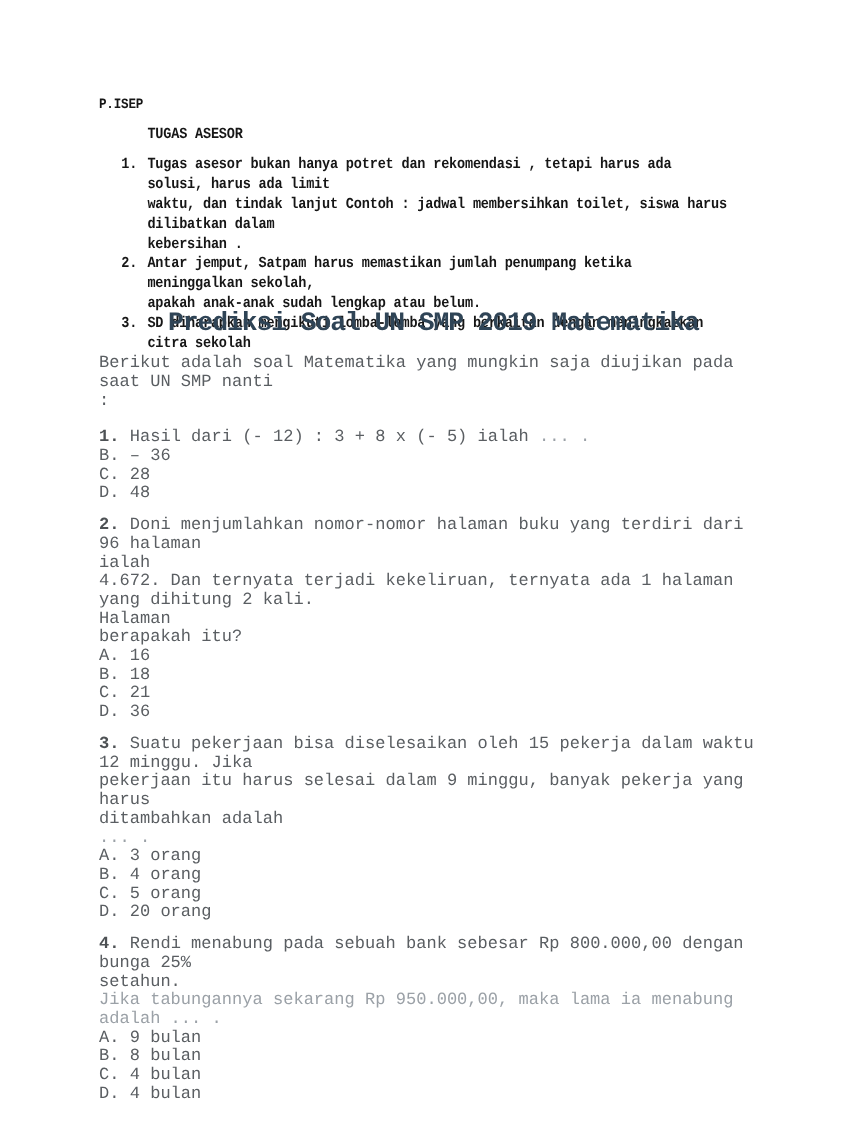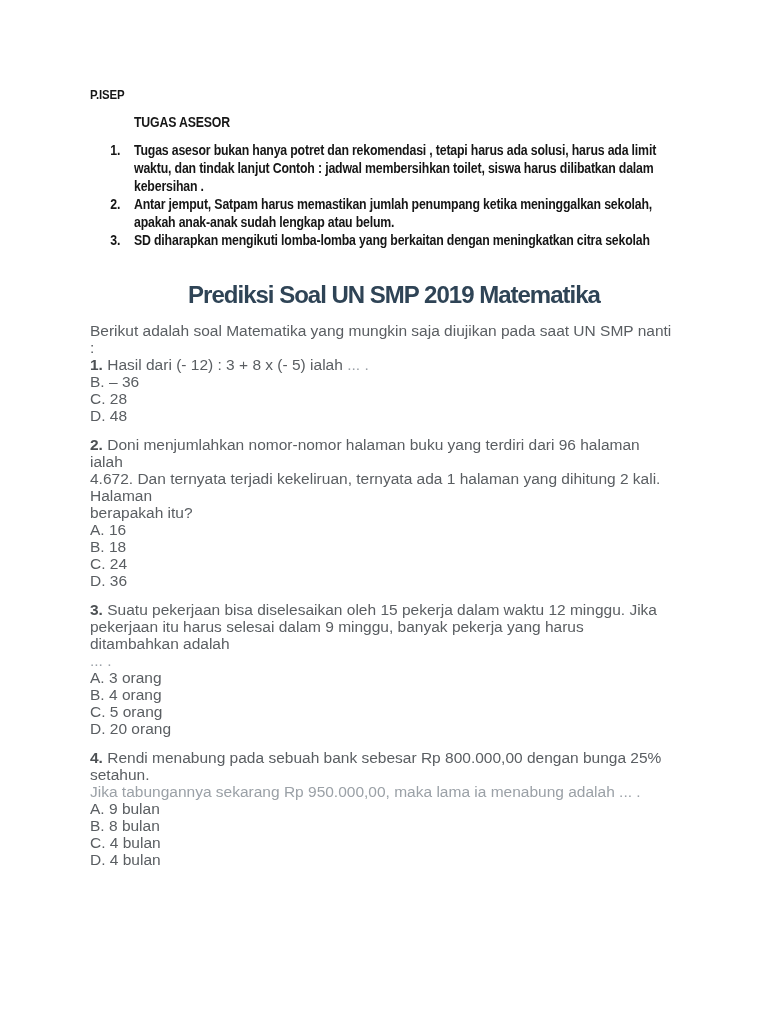--- a/index.html
+++ b/index.html
@@ -1,18 +1,18 @@
 <!DOCTYPE html>
 <html><head>
 <meta charset="utf-8">
 <style>
   html,body{margin:0;padding:0;background:#ffffff;}
   .page{
     position:relative;width:768px;height:1016px;background:#ffffff;
-    font-family:Liberation Sans, sans-serif;overflow:hidden;
+    font-family:Liberation Mono, monospace;overflow:hidden;
   }
   
   .top-block{
     position:absolute;left:90px;top:86px;width:650px;
     color:#161616;font-weight:700;font-size:14px;line-height:18px;
     transform:scaleX(0.88);transform-origin:left top;
     letter-spacing:-0.2px;
   }
   .author{font-size:13px;margin-bottom:9px;}
   .tasks-title{margin-left:50px;margin-bottom:10px;font-size:14px;}
@@ -22,21 +22,21 @@
   
   .doc-heading{
     position:absolute;left:10px;top:281px;width:768px;text-align:center;
     color:#2f4456;font-weight:700;font-size:24px;letter-spacing:-1px;
   }
   
   .content{
     position:absolute;left:90px;top:322px;width:610px;
     color:#5a5e62;font-size:15.5px;line-height:17px;
   }
-  .intro{white-space:pre-line;}
+  .intro{white-space:pre-line;margin-bottom:16px;}
   .question{margin-bottom:12px;}
   .q-num{font-weight:700;color:#4d5154;}
   .pre{white-space:pre-line;}
   .muted{color:#9ba1a7;}
   .opt{white-space:pre;}
 </style>
 </head>
 <body>
 
 <div class="page">
@@ -80,21 +80,21 @@
     <div class="question">
       <div class="q-stem">
         <span class="q-num">2.</span><span class="pre"> Doni menjumlahkan nomor-nomor halaman buku yang terdiri dari 96 halaman
 ialah
 4.672. Dan ternyata terjadi kekeliruan, ternyata ada 1 halaman yang dihitung 2 kali.
 Halaman
 berapakah itu?</span>
       </div>
       <div class="opt">A. 16</div>
       <div class="opt">B. 18</div>
-      <div class="opt">C. 24</div>
+      <div class="opt">C. 21</div>
       <div class="opt">D. 36</div>
     </div>
 
     <div class="question">
       <div class="q-stem">
         <span class="q-num">3.</span><span class="pre"> Suatu pekerjaan bisa diselesaikan oleh 15 pekerja dalam waktu 12 minggu. Jika
 pekerjaan itu harus selesai dalam 9 minggu, banyak pekerja yang harus
 ditambahkan adalah</span>
       </div>
       <div class="muted">... .</div>

